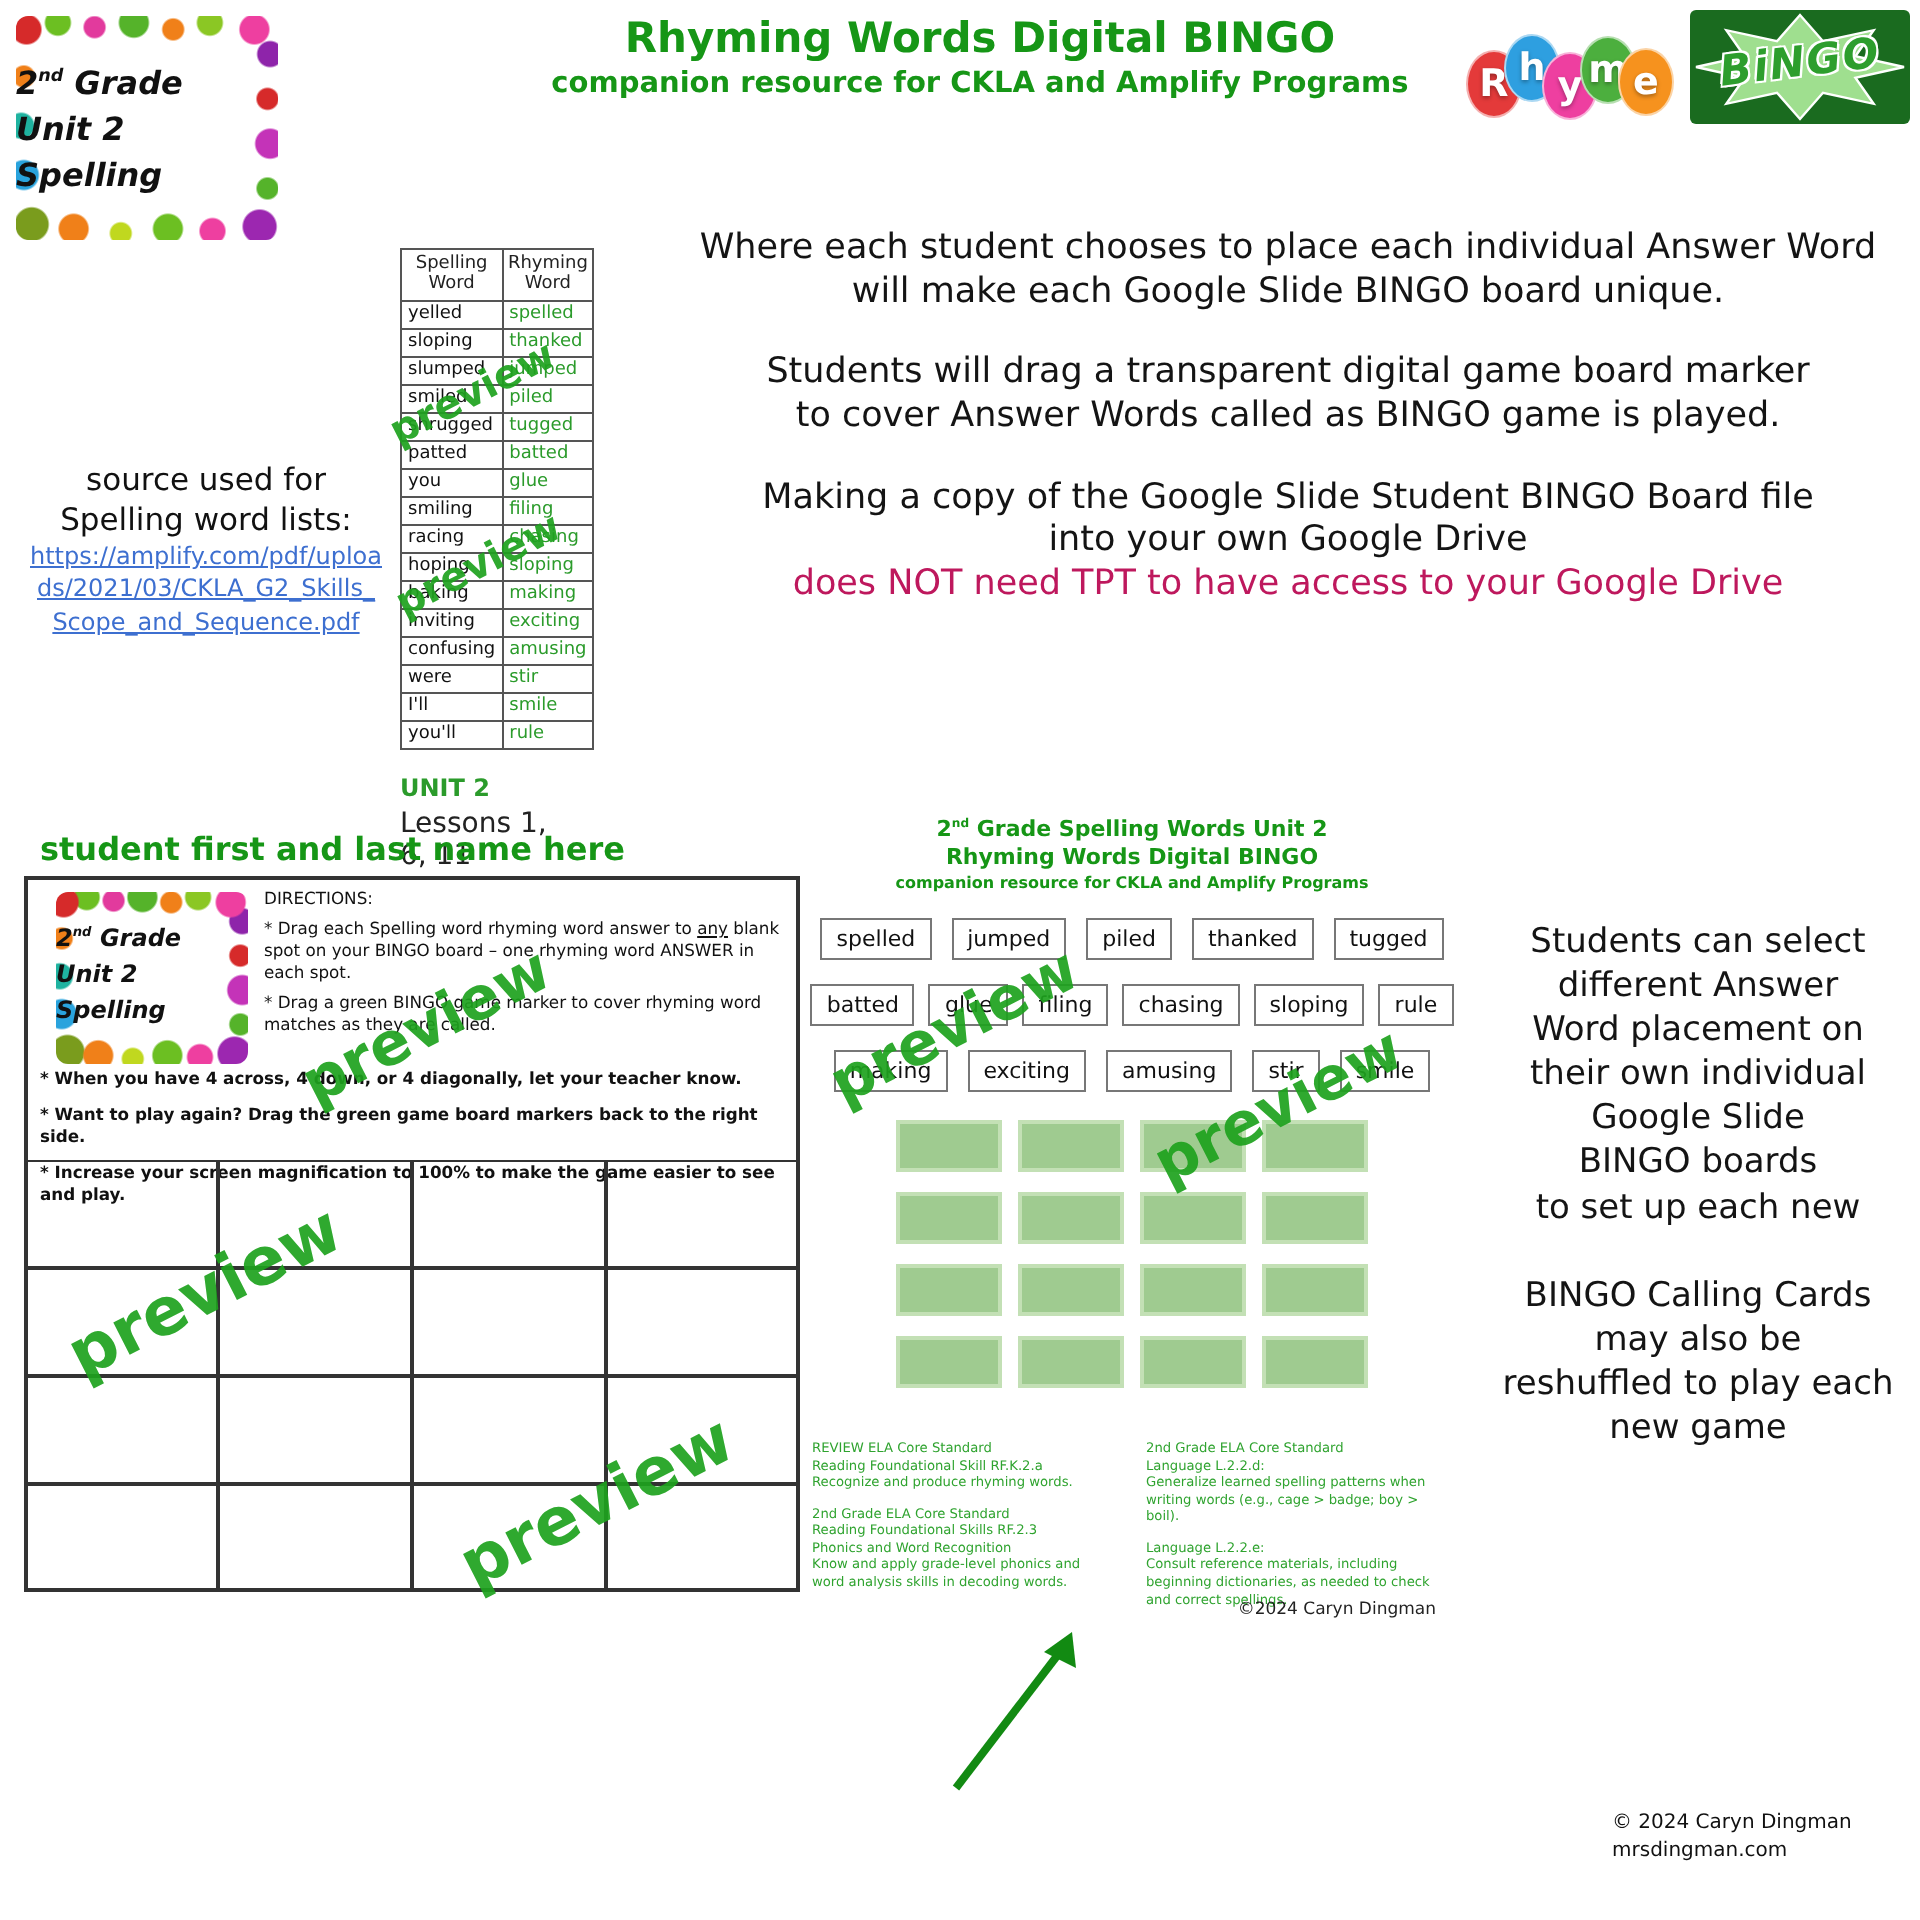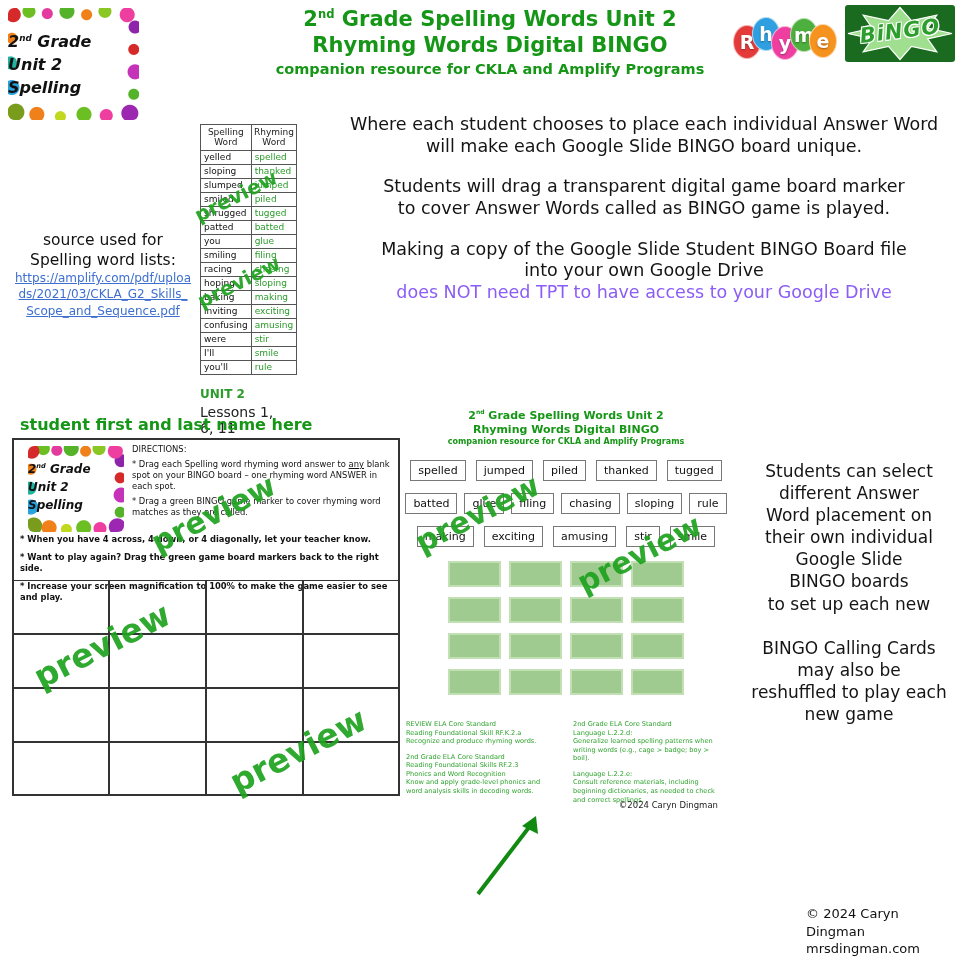--- a/index.html
+++ b/index.html
@@ -73,21 +73,21 @@
   table.word-table th { text-align:center; font-weight:normal; color:#222; line-height:1.15; padding:2px 1px; }
   td.sp { color:#111; }
   td.rh { color:#2b9b2b; }
   .table-footer { margin-top:12px; }
   .unit-label { color:#2b9b2b; font-weight:bold; font-size:12px; }
   .lessons-label { color:#222; font-size:14px; margin-top:3px; }
 
   
   .intro { position:absolute; left:330px; top:114px; width:628px; text-align:center; color:#141414; font-size:17.5px; line-height:1.24; }
   .intro p { margin-bottom:19px; }
-  .intro .green-line { color:#8b5cf6; }
+  .intro .green-line { color:#be185d; }
 
   
   .name-label { position:absolute; left:20px; top:415px; color:#169616; font-weight:bold; font-size:16px; }
   .student-board { position:absolute; left:12px; top:438px; width:388px; height:358px; border:2px solid #333; background:#fff; }
   .board-top { position:relative; height:86px; }
   .board-dirs { position:absolute; left:118px; top:4px; width:264px; font-size:8.4px; color:#111; line-height:1.3; }
   .board-dirs .dline { margin-bottom:4px; }
   .board-bullets { position:absolute; left:6px; top:94px; width:376px; font-size:8.4px; color:#111; line-height:1.3; }
   .board-bullets div { margin-bottom:7px;font-weight:bold; }
   .board-grid { position:absolute; left:-2px; bottom:-2px; width:388px; height:216px;
@@ -113,21 +113,21 @@
 
   
   .right-panel { position:absolute; left:738px; top:460px; width:222px; text-align:center; color:#141414;
     font-size:17px; line-height:1.3; }
   .right-panel p { margin-bottom:22px; }
 
   
   .bottom-note { position:absolute; left:55px; top:846px; width:570px; text-align:center; color:#169616;
     font-size:17px; line-height:1.3; }
   .arrow-svg { position:absolute; left:468px; top:812px; }
-  .footer-copy { position:absolute; left:806px; top:905px; font-size:13px; color:#111; line-height:1.35; }
+  .footer-copy { position:absolute; left:806px; top:905px; font-size:10px; color:#111; line-height:1.35; }
 
   
   .wm { position:absolute; color:#1ea21e; font-weight:bold; opacity:.92; transform:rotate(-27deg); white-space:nowrap; }
   .wm-t1 { left:191px; top:184px; font-size:20px; }
   .wm-t2 { left:194px; top:270px; font-size:20px; }
   .wm-dir { left:146px; top:496px; font-size:30px; }
   .wm-c1 { left:410px; top:496px; font-size:30px; }
   .wm-c2 { left:572px; top:536px; font-size:30px; }
   .wm-g1 { left:28px; top:626px; font-size:33px; }
   .wm-g2 { left:224px; top:731px; font-size:33px; }
@@ -137,21 +137,20 @@
 
 <div id="page">
 
   <div class="splat badge-main">
     <div><span>2</span><sup>nd</sup><span> Grade</span></div>
     <div>Unit 2</div>
     <div>Spelling</div>
   </div>
 
   <div class="main-title">
-    <div class="t1"><span>2</span><sup>nd</sup><span> Grade Spelling Words Unit 2</span></div>
     <div class="t1">Rhyming Words Digital BINGO</div>
     <div class="t3">companion resource for CKLA and Amplify Programs</div>
   </div>
 
   <div class="rhyme-logo">
     <span class="rhyme-circle rc1">R</span>
     <span class="rhyme-circle rc2">h</span>
     <span class="rhyme-circle rc3">y</span>
     <span class="rhyme-circle rc4">m</span>
     <span class="rhyme-circle rc5">e</span>

